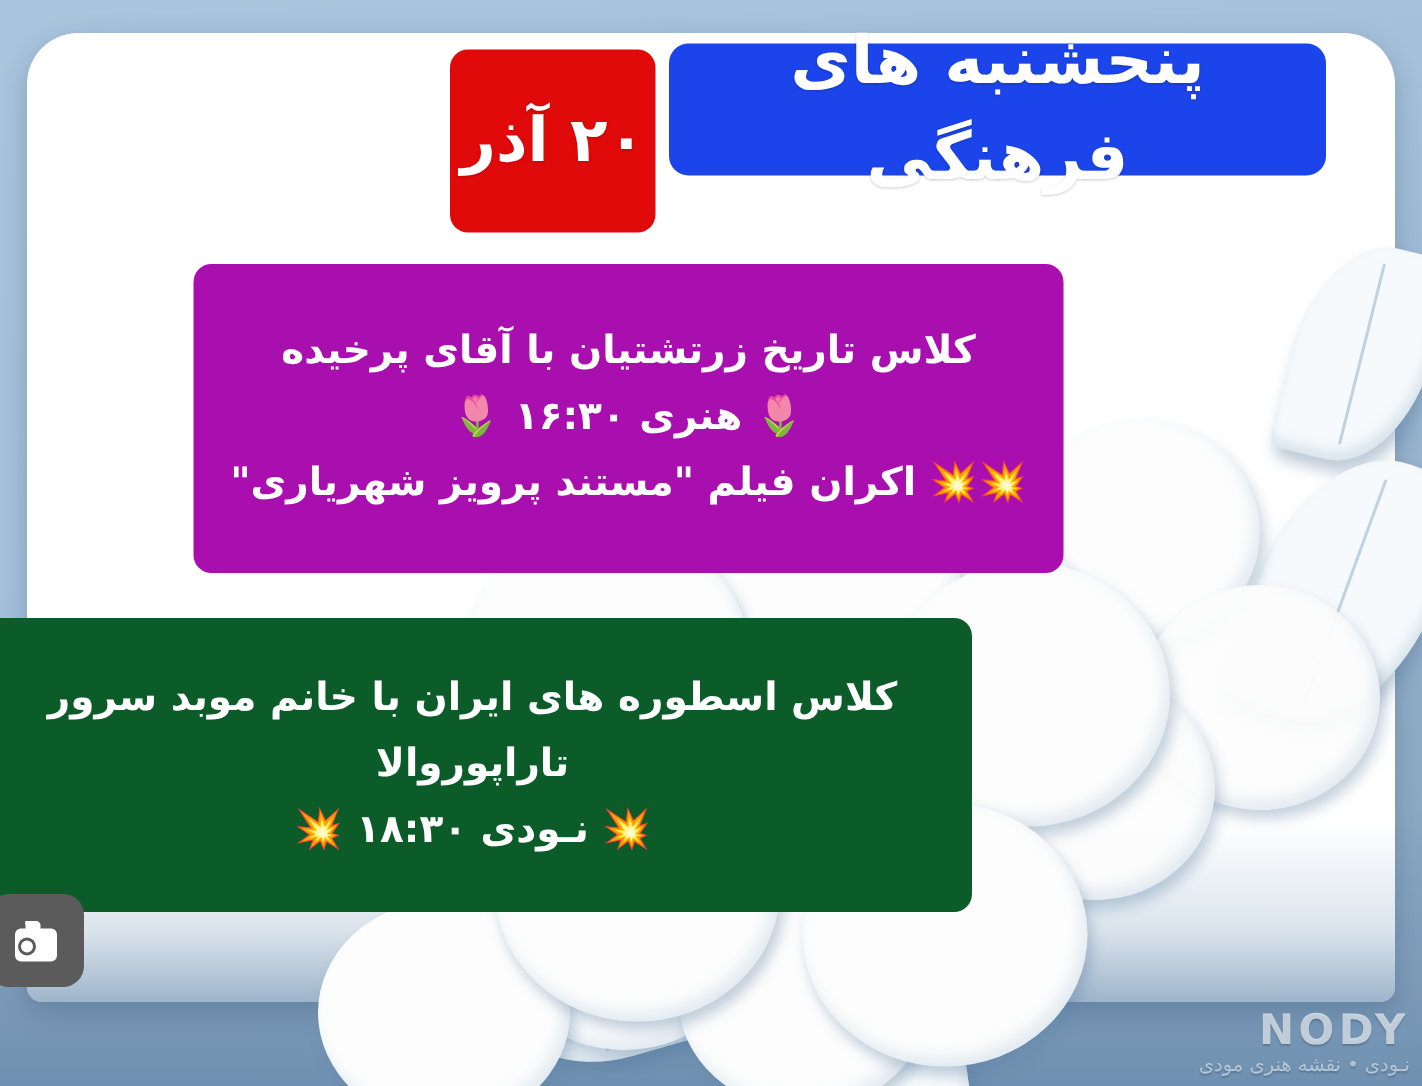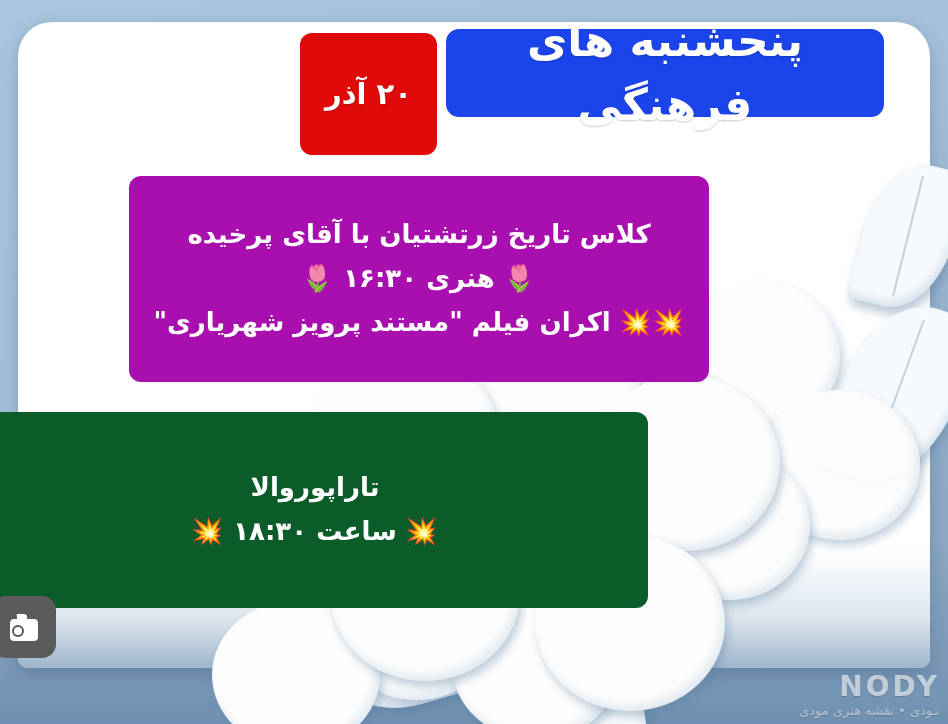--- a/index.html
+++ b/index.html
@@ -164,21 +164,21 @@
     font-weight: bold;
     line-height: 1.45;
     direction: rtl;
   }
 
   #header-date-box {
     left: 300px; top: 33px;
     width: 137px; height: 122px;
     background: #e00a0a;
     border-radius: 12px;
-    font-size: 29px;
+    font-size: 41px;
     letter-spacing: .5px;
     text-shadow: 0 1px 2px rgba(0,0,0,.18);
   }
 
   #header-title-box {
     left: 446px; top: 29px;
     width: 438px; height: 88px;
     background: #1b45ea;
     border-radius: 13px;
     font-size: 44px;
@@ -303,22 +303,23 @@
 
   <div class="tag" id="header-title-box">پنحشنبه های فرهنگی</div>
 
   <div class="tag" id="event-purple-box">
     <span class="line">کلاس تاریخ زرتشتیان با آقای پرخیده</span>
     <span class="line">🌷 هنری ۱۶:۳۰ 🌷</span>
     <span class="line">💥💥 اکران فیلم "مستند پرویز شهریاری"</span>
   </div>
 
   <div class="tag" id="event-green-box">
+    <span class="line">کلاس اسطوره های ایران با خانم موبد سرور</span>
     <span class="line">تاراپوروالا</span>
-    <span class="line">💥 ساعت ۱۸:۳۰ 💥</span>
+    <span class="line">💥 نـودی ۱۸:۳۰ 💥</span>
   </div>
 
   <div id="app-badge">
     <svg width="40" height="36" viewBox="0 0 40 36" aria-hidden="true">
       <path d="M13 5 h7 a3 3 0 0 1 3 3 v2 h7 a4 4 0 0 1 4 4 v14 a4 4 0 0 1 -4 4 h-20 a4 4 0 0 1 -4 -4 v-14 a4 4 0 0 1 4 -4 h3 v-2 a3 3 0 0 1 0 -3 z" fill="#ffffff"></path>
       <circle cx="14" cy="22" r="6" fill="#5b5b5b"></circle>
       <circle cx="14" cy="22" r="4" fill="#ffffff"></circle>
       <circle cx="27" cy="27" r="3.5" fill="#ffffff"></circle>
     </svg>
   </div>

